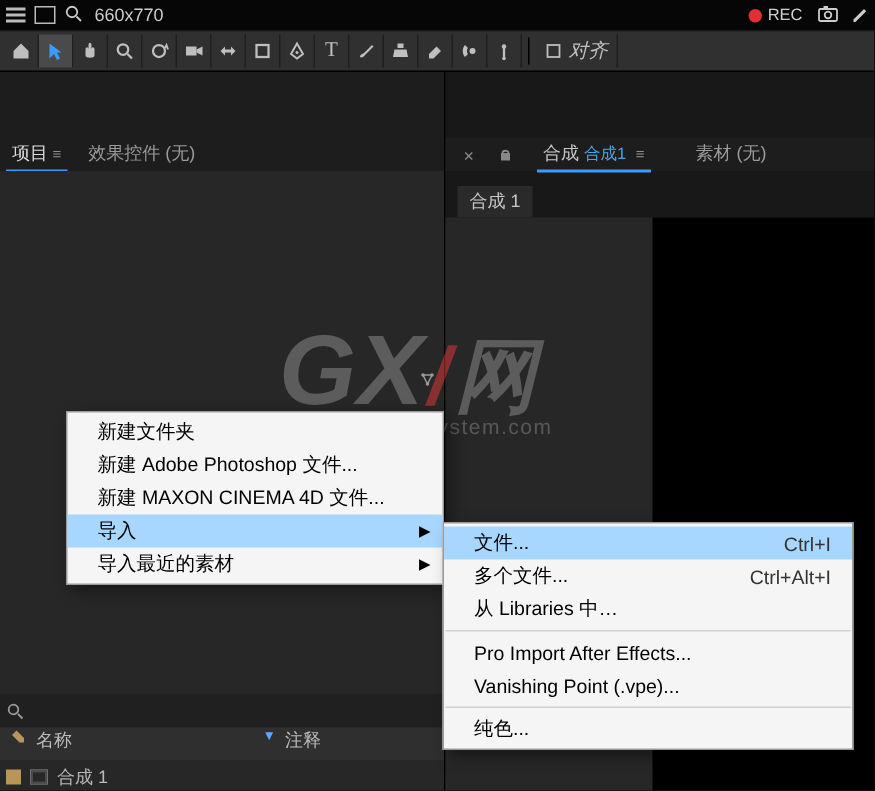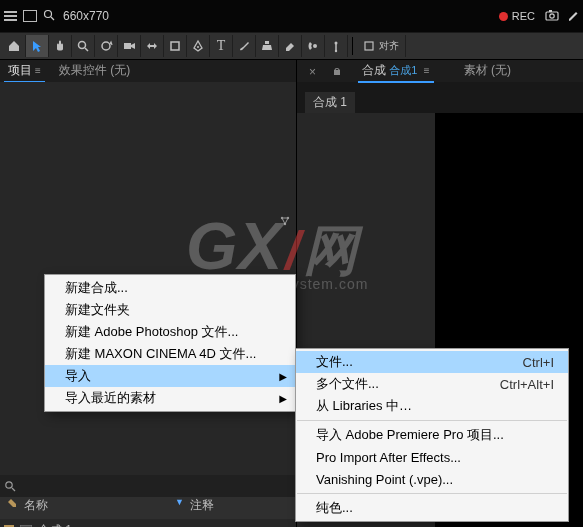--- a/index.html
+++ b/index.html
@@ -8,21 +8,21 @@
   width: 583px;
   height: 527px;
   background: #060606;
   font-family: "Segoe UI", Tahoma, Arial, sans-serif;
   font-size: 12px;
   color: #b8b8b8;
   overflow: hidden;
   position: relative;
 }
 .titlebar {
-  height: 32px;
+  height: 20px;
   display: flex;
   align-items: center;
   padding: 0 4px;
   background: #060606;
   gap: 6px;
 }
 .hamburger { display:flex; flex-direction:column; gap:2px; }
 .hamburger span { width:13px; height:2px; background:#bbb; display:block;}
 .rect { width:12px; height:10px; border:1px solid #bbb; }
 .magglass, .cam-icon, .pencil-icon {
@@ -47,28 +47,28 @@
   display:flex;
   align-items:center;
   justify-content:center;
   border-right:1px solid #1f1f1f;
   color:#bfbfbf;
 }
 .tb svg { display:block; }
 .tb.sel { background:#4a4a4a; }
 .tb.sel svg .ptr { fill:#3a9cff;}
 .tb-txt { font-family: "Times New Roman", serif; font-size:14px; color:#bfbfbf;}
-.tb.align { width:auto; padding:0 6px; gap:4px; display:flex; align-items:center; color:#bfbfbf; font-size:10px; }
+.tb.align { width:auto; padding:0 6px; gap:4px; display:flex; align-items:center; color:#bfbfbf; font-size:13px;font-style:italic; }
 
 .panels {
   display:flex;
   height:481px;
 }
 .left-panel { width:296px; display:flex; flex-direction:column; background:#1d1d1d; border-right:1px solid #000;}
-.tabs { height:22px; display:flex; align-items:flex-end; background:#1d1d1d; padding:0 4px; gap:10px;}
+.tabs { height:22px; display:flex; align-items:flex-end; background:#1d1d1d; padding:0 4px; gap:10px;margin-top:44px;}
 .tab { font-size:12px; padding:3px 4px; color:#9a9a9a; position:relative;}
 .tab.active { color:#dcdcdc; }
 .tab.active::after { content:""; position:absolute; left:0; right:0; bottom:-1px; height:2px; background:#3a9cff; }
 .tab .mini { font-size:10px; margin-left:3px; opacity:.6;}
 .project-body { flex:1; background:#272727; position:relative;}
 .search-row { position:absolute; bottom:22px; left:0; right:0; height:22px; background:#202020; display:flex; align-items:center; padding:0 4px; gap:4px;}
 .search-row input { flex:1; background:transparent; border:none; outline:none; color:#ccc; font-size:12px;}
 .list-header { position:absolute; bottom:0; left:0; right:0; height:22px; background:#2f2f2f; display:flex; align-items:flex-start; padding-left:4px;}
 .lh-check { width:16px; text-align:center;}
 .lh-name { width:145px; color:#bbb; font-size:12px; padding-left:4px;}
@@ -338,21 +338,20 @@
 </div>
 
 <div class="watermark">
   <span class="g">GX</span>
     <span class="slash">/</span>
     <span>网</span>
   <span class="sub">system.com</span>
 </div>
 
 <div class="menu menu1" id="menu1">
-    <div class="menu-item">新建合成...</div>
     <div class="menu-item">新建文件夹</div>
     <div class="menu-item">新建 Adobe Photoshop 文件...</div>
     <div class="menu-item">新建 MAXON CINEMA 4D 文件...</div>
     <div class="menu-item hl">导入<span class="arrow">▶</span></div>
     <div class="menu-item">导入最近的素材<span class="arrow">▶</span></div>
   </div>
 
 <div class="menu menu2" id="menu2">
     <div class="menu-item hl">
       <span>文件...</span>
@@ -360,23 +359,20 @@
     </div>
     <div class="menu-item">
       <span>多个文件...</span>
       <span class="shortcut">Ctrl+Alt+I</span>
     </div>
     <div class="menu-item">
       <span>从 Libraries 中…</span>
     </div>
     <div class="menu-item sep"></div>
     <div class="menu-item">
-      <span>导入 Adobe Premiere Pro 项目...</span>
-    </div>
-    <div class="menu-item">
       <span>Pro Import After Effects...</span>
     </div>
     <div class="menu-item">
       <span>Vanishing Point (.vpe)...</span>
     </div>
     <div class="menu-item sep"></div>
     <div class="menu-item">
       <span>纯色...</span>
     </div>
   </div>

